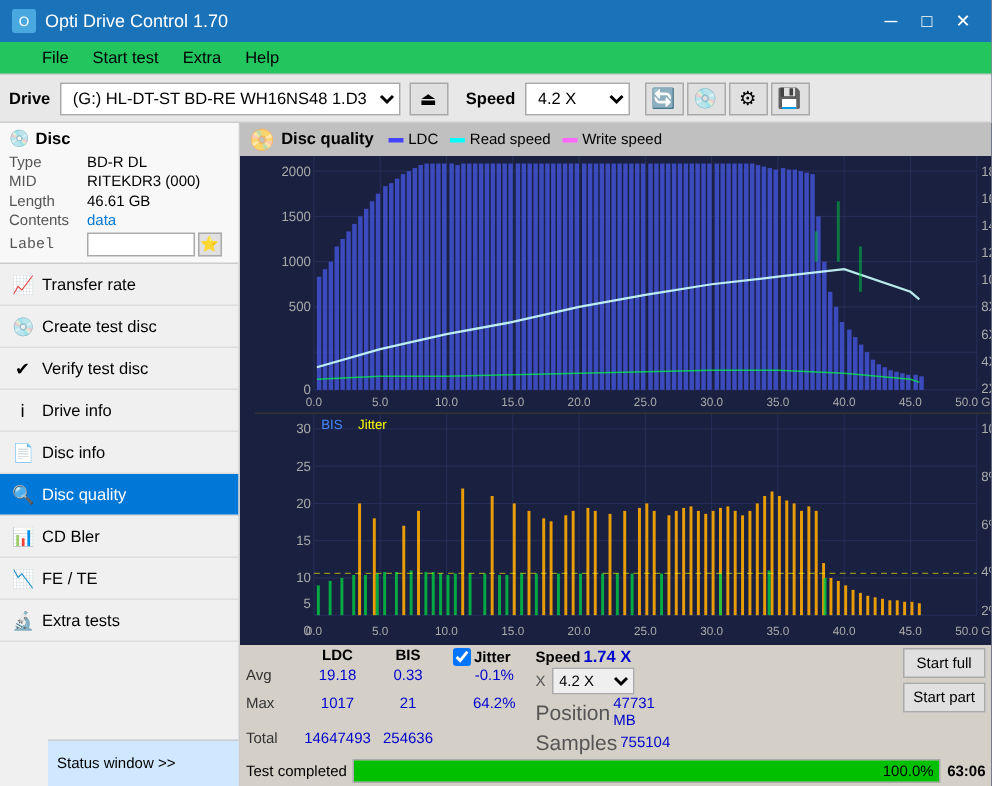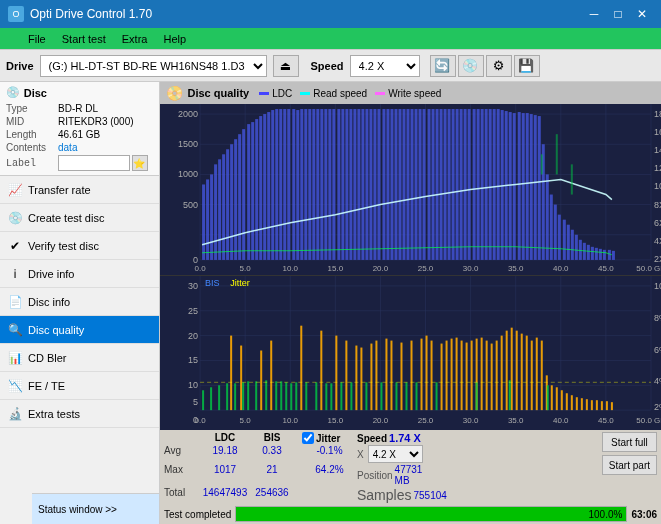--- a/index.html
+++ b/index.html
@@ -351,21 +351,21 @@
           <div class="legend-dot" style="background:#00ffff;"></div>
           <span>Read speed</span>
         </div>
         <div class="legend-item">
           <div class="legend-dot" style="background:#ff66ff;"></div>
           <span>Write speed</span>
         </div>
       </div>
     </div>
 
-    <div style="flex:1; display:flex; flex-direction:column; overflow:hidden;">
+    <div style="flex:1; display:flex; flex-direction:column; overflow:hidden;padding-left:10px;">
 
       <div style="flex:1; position:relative;">
         <svg width="100%" height="100%" viewBox="0 0 500 170" preserveAspectRatio="none" style="position:absolute;top:0;left:0;width:100%;height:100%;">
 
           <rect width="500" height="170" fill="#1a2040"></rect>
 
           <g stroke="#2a3560" stroke-width="0.5">
             <line x1="40" y1="0" x2="40" y2="155"></line>
             <line x1="40" y1="155" x2="490" y2="155"></line>
 
@@ -726,21 +726,21 @@
             </div>
           </div>
 
           <div style="display:grid; grid-template-columns:36px 50px 44px 8px 55px 70px; font-size:10px; margin-bottom:1px;">
             <span style="color:#333;">Max</span>
             <span style="text-align:center; color:#0000cc;">1017</span>
             <span style="text-align:center; color:#0000cc;">21</span>
             <span></span>
             <span style="text-align:center; color:#0000cc;">64.2%</span>
             <div style="display:flex; align-items:center; gap:2px;">
-              <span style="color:#555; font-size:10px;">Position</span>
+              <span style="color:#555; font-size:14px;">Position</span>
               <span style="color:#0000cc; font-size:10px;">47731 MB</span>
             </div>
           </div>
 
           <div style="display:grid; grid-template-columns:36px 50px 44px 8px 55px 70px; font-size:10px;">
             <span style="color:#333;">Total</span>
             <span style="text-align:center; color:#0000cc;">14647493</span>
             <span style="text-align:center; color:#0000cc;">254636</span>
             <span></span>
             <span></span>

